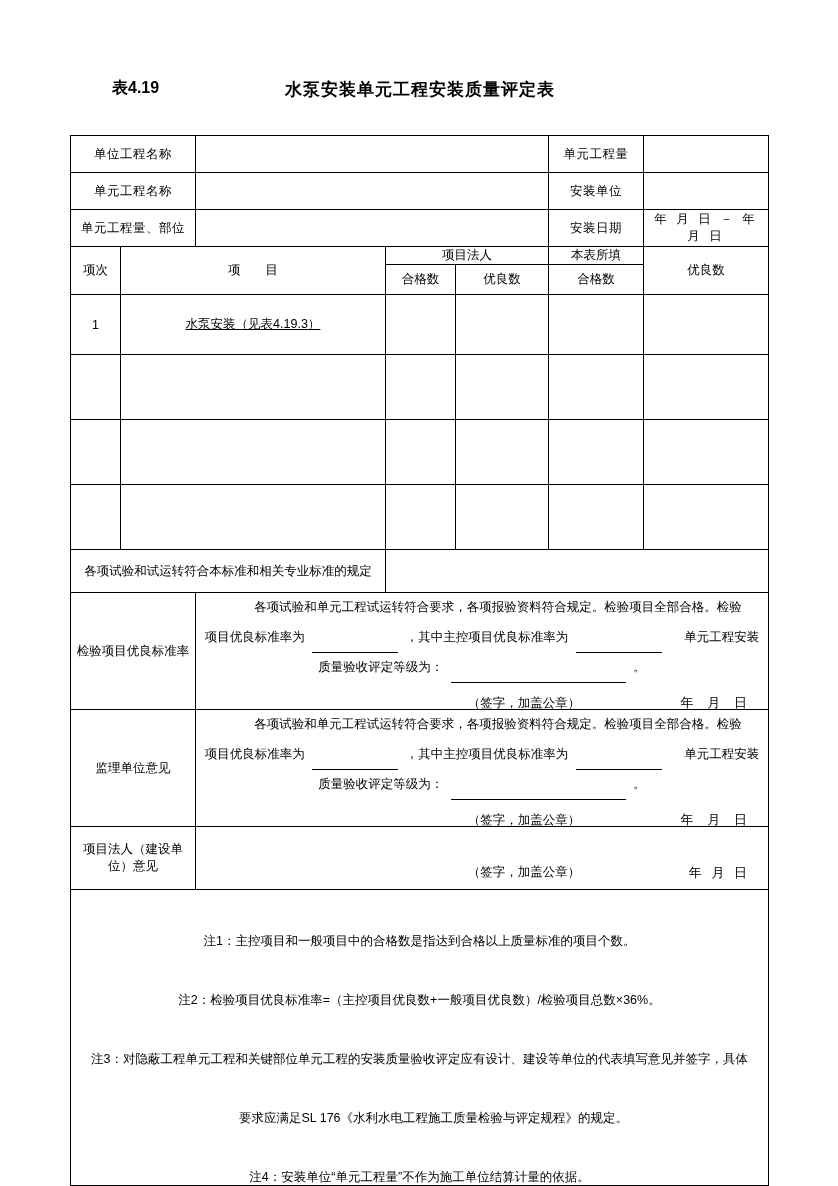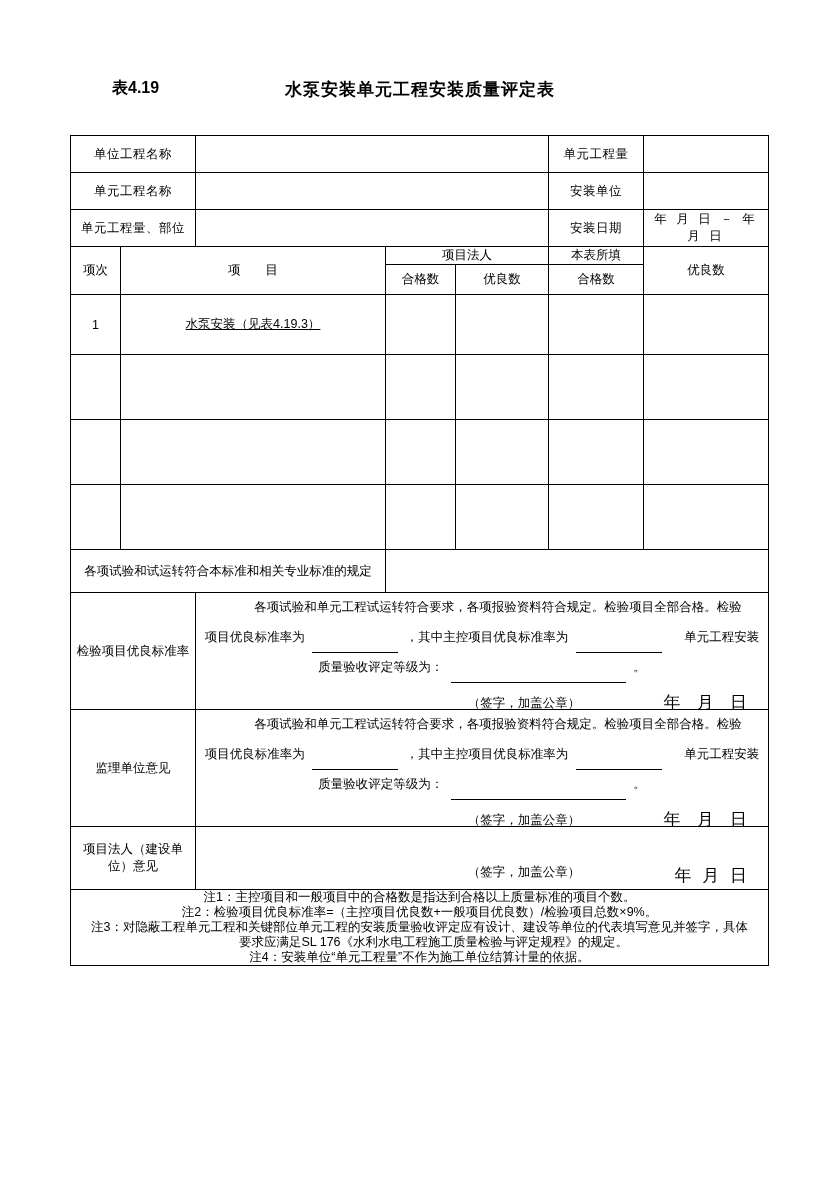--- a/index.html
+++ b/index.html
@@ -125,39 +125,39 @@
   .sign-center {
     position: absolute;
     left: 50%;
     transform: translateX(-50%);
     font-size: 12.5px;
     margin-left: 42px;
   }
   .sign-date {
     position: absolute;
     right: 18px;
-    font-size: 17px;
+    font-size: 13px;
     letter-spacing: 3px;
   }
 
   .legal-body {
     text-align: left;
     padding: 8px 14px;
     font-size: 12.5px;
     height: 62px;
     position: relative;
   }
 
   .footnotes {
     text-align: left;
     padding: 5px 8px 6px 8px;
     font-size: 11.5px;
     line-height: 15px;
   }
-  .footnotes div { white-space: nowrap; }
+  .footnotes div { white-space: nowrap; margin-top: 44px; }
   .fn-indent { padding-left: 28px; }
 </style>
 </head>
 <body>
 
 <div class="page">
 
   <div class="title-row">
     <div class="table-no">表4.19</div>
     <div class="main-title">水泵安装单元工程安装质量评定表</div>
@@ -303,21 +303,21 @@
         <div class="sign-row" style="margin-top:32px;">
           <span class="sign-center">（签字，加盖公章）</span>
           <span class="sign-date">年  月  日</span>
         </div>
       </td>
     </tr>
 
     <tr>
       <td class="footnotes" colspan="8">
         <div>注1：主控项目和一般项目中的合格数是指达到合格以上质量标准的项目个数。</div>
-        <div>注2：检验项目优良标准率=（主控项目优良数+一般项目优良数）/检验项目总数×9%。</div>
+        <div>注2：检验项目优良标准率=（主控项目优良数+一般项目优良数）/检验项目总数×36%。</div>
         <div>注3：对隐蔽工程单元工程和关键部位单元工程的安装质量验收评定应有设计、建设等单位的代表填写意见并签字，具体</div>
         <div class="fn-indent">要求应满足SL 176《水利水电工程施工质量检验与评定规程》的规定。</div>
         <div>注4：安装单位“单元工程量”不作为施工单位结算计量的依据。</div>
       </td>
     </tr>
   </tbody>
     </table>
 </div>
 
 </body></html>

